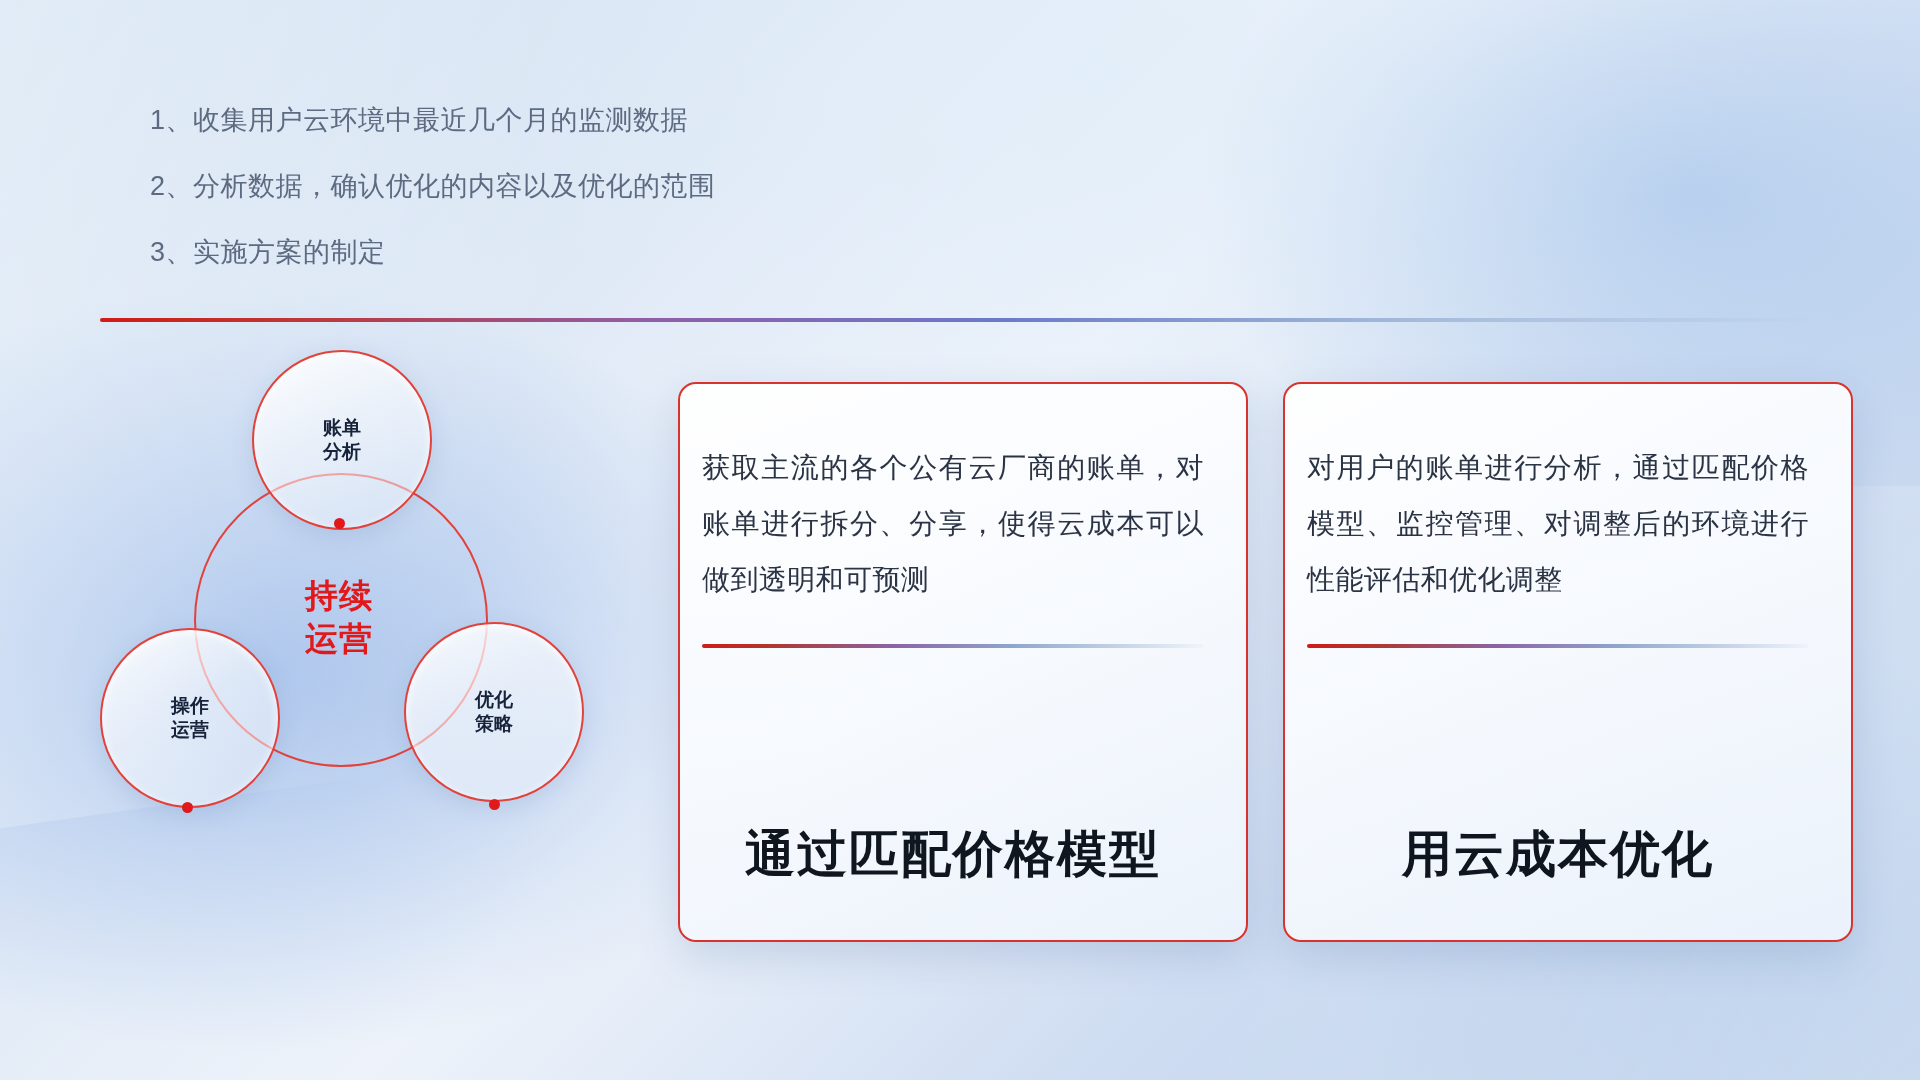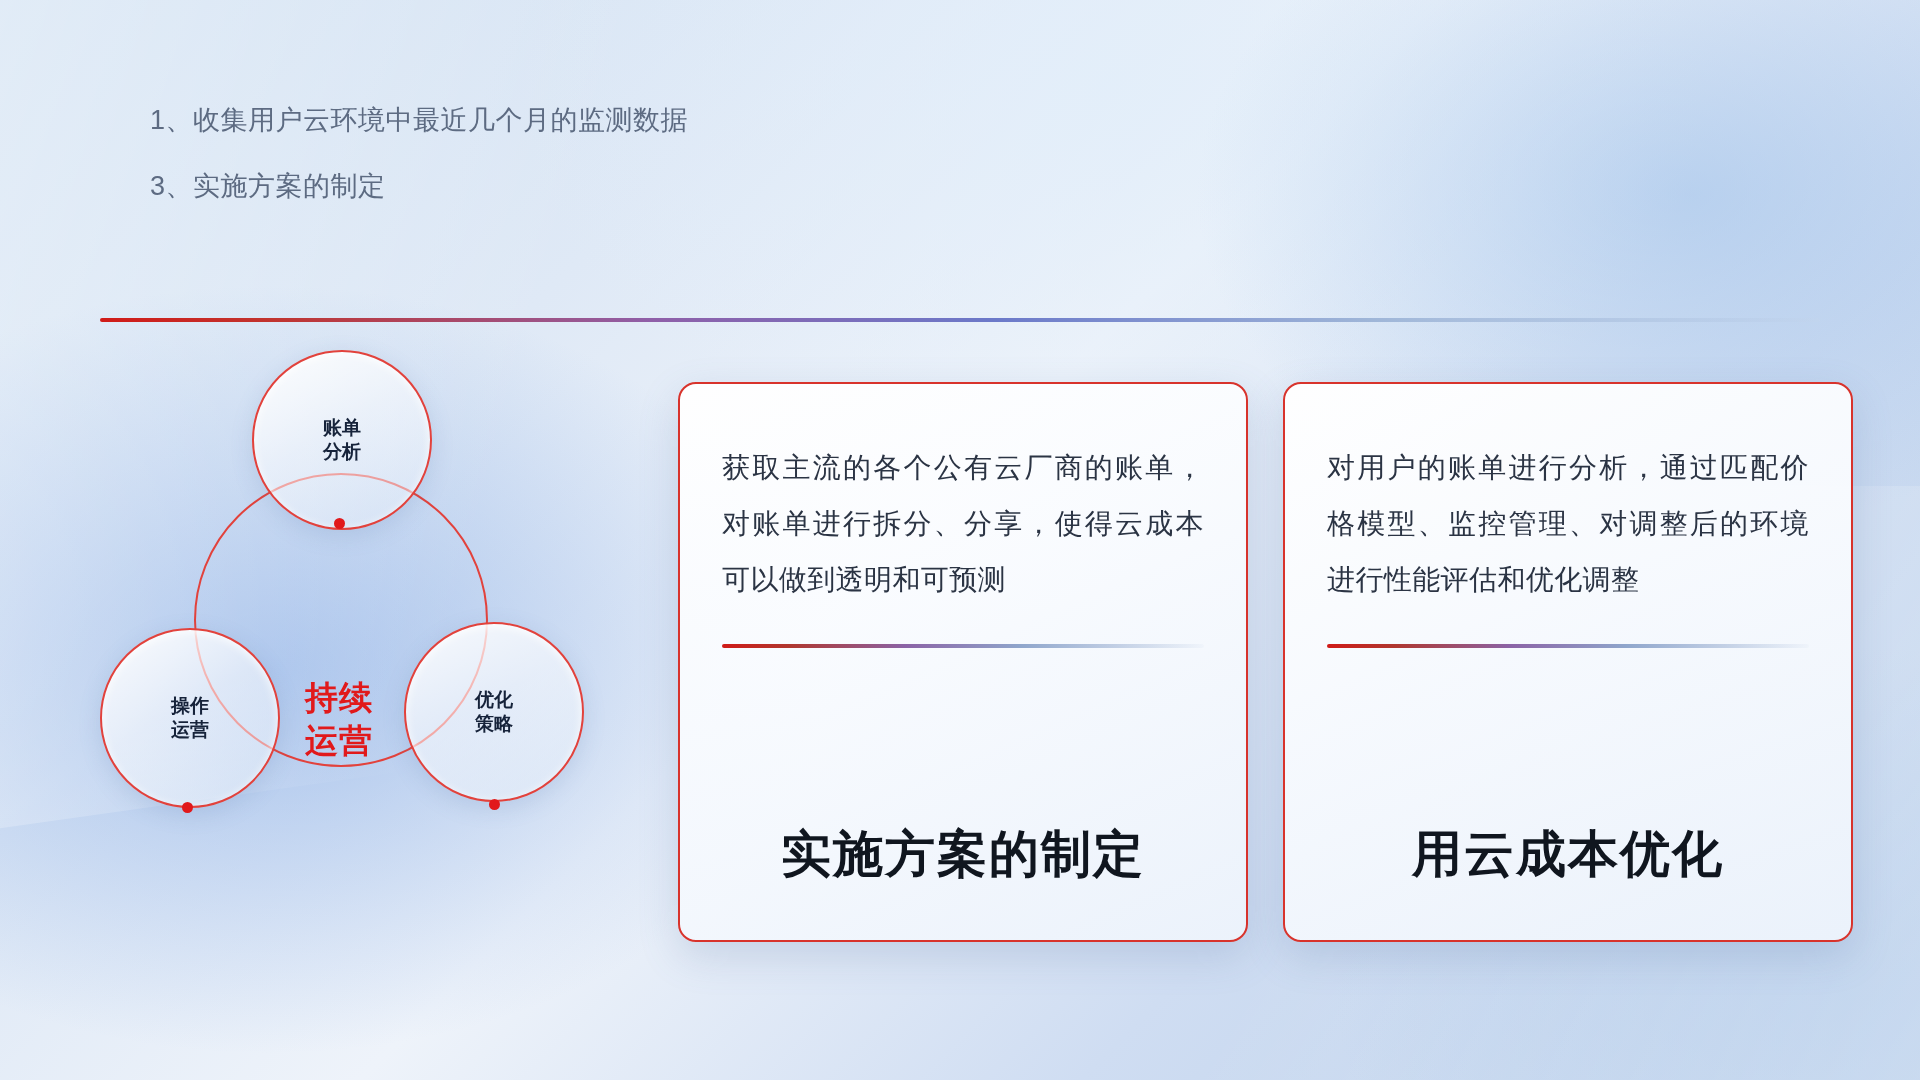--- a/index.html
+++ b/index.html
@@ -111,21 +111,21 @@
     border: 2px solid #e2423c;
     background: transparent;
   }
   .ring-center {
     position: absolute;
     left: 94px;
     top: 123px;
     width: 290px;
     height: 290px;
     display: flex;
-    align-items: flex-end;
+    align-items: center;
     justify-content: center;
     text-align: center;
     color: #e1191b;
     font-size: 33px;
     font-weight: bold;
     line-height: 1.3;
     letter-spacing: 1px;
   }
   .dot {
     position: absolute;
@@ -143,21 +143,21 @@
     position: absolute;
     top: 382px;
     width: 570px;
     height: 560px;
     border: 2px solid #d8332c;
     border-radius: 18px;
     background: linear-gradient(160deg, rgba(255,255,255,0.97) 0%, rgba(250,252,255,0.93) 40%, rgba(238,244,252,0.92) 100%);
     box-shadow: 0 14px 40px rgba(80,110,160,0.20);
     z-index: 5;
     box-sizing: border-box;
-    padding: 56px 42px 34px 42px;
+    padding: 56px 42px 34px 22px;
     display: flex;
     flex-direction: column;
   }
   .card.one { left: 678px; }
   .card.two { left: 1283px; }
 
   .card-body {
     color: #2b3444;
     font-size: 28px;
     line-height: 2.0;
@@ -181,20 +181,21 @@
     text-align: center;
   }
 </style>
 </head>
 <body>
 
 <div id="slide">
 
   <div class="bullets left">
     <div>1、收集用户云环境中最近几个月的监测数据</div>
+    <div>2、分析数据，确认优化的内容以及优化的范围</div>
     <div>3、实施方案的制定</div>
   </div>
 
 
   <div class="divider"></div>
 
   <div class="venn">
     <div class="ring"></div>
 
     <div class="circle top">
@@ -214,21 +215,21 @@
     </div>
 
     <div class="dot d1"></div>
     <div class="dot d2"></div>
     <div class="dot d3"></div>
   </div>
 
   <div class="card one">
     <div class="card-body">获取主流的各个公有云厂商的账单，对账单进行拆分、分享，使得云成本可以做到透明和可预测</div>
     <div class="card-rule"></div>
-    <div class="card-title">实施方案的制定</div>
+    <div class="card-title">通过匹配价格模型</div>
   </div>
 
   <div class="card two">
     <div class="card-body">对用户的账单进行分析，通过匹配价格模型、监控管理、对调整后的环境进行性能评估和优化调整</div>
     <div class="card-rule"></div>
     <div class="card-title">用云成本优化</div>
   </div>
 
 </div>
 

